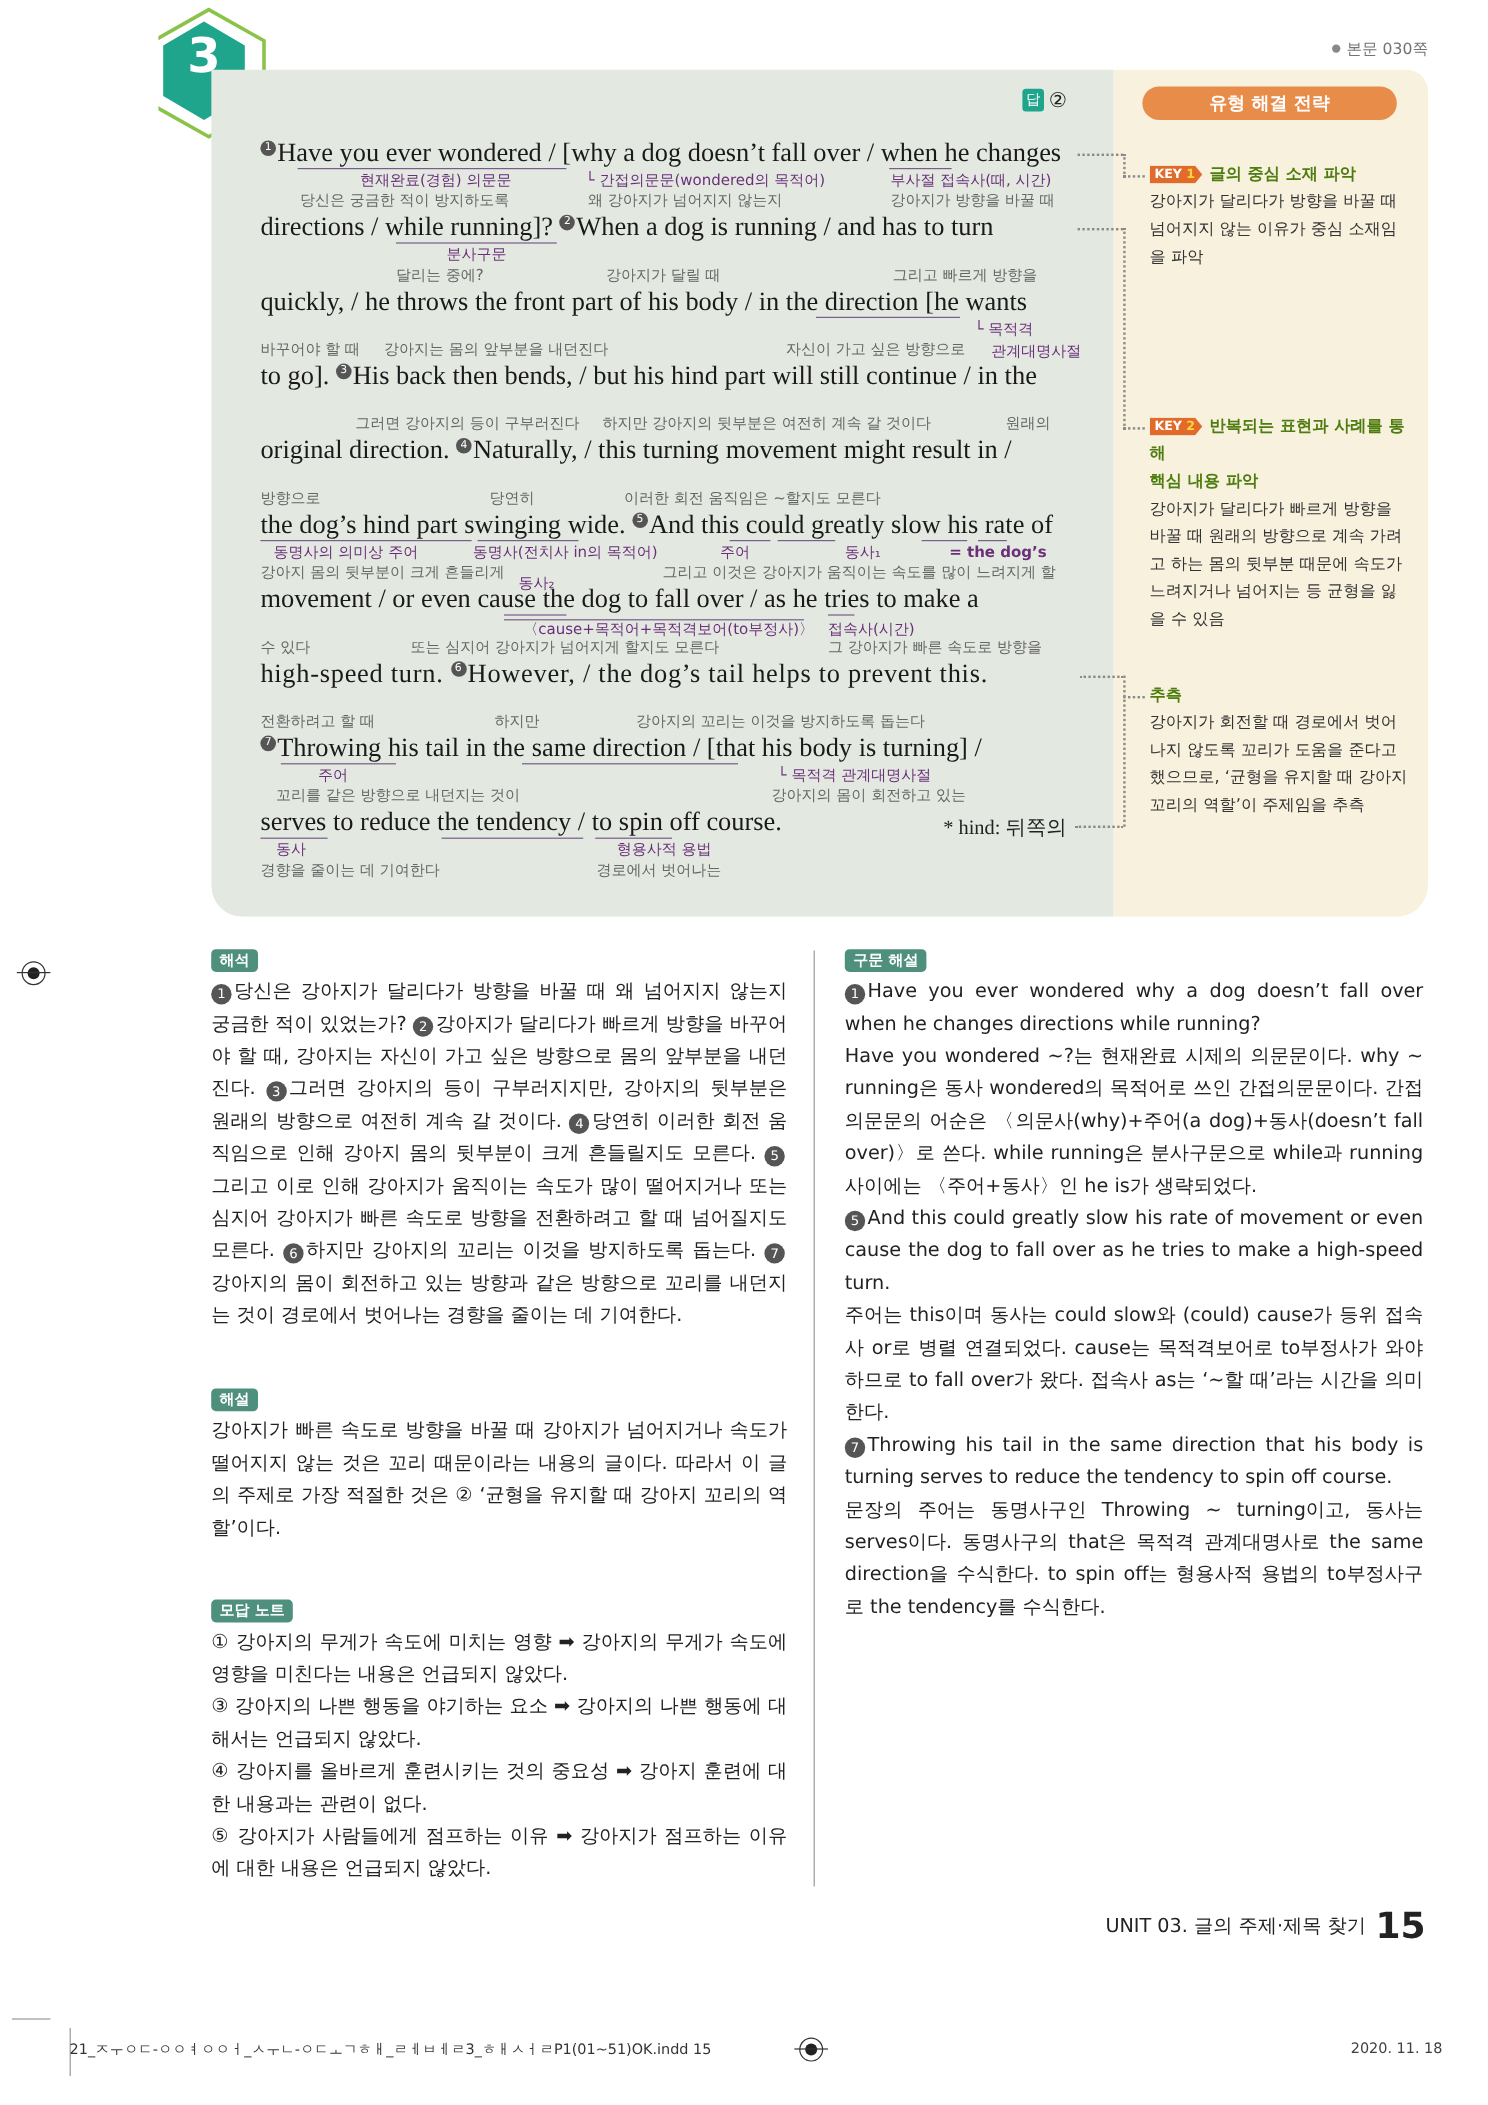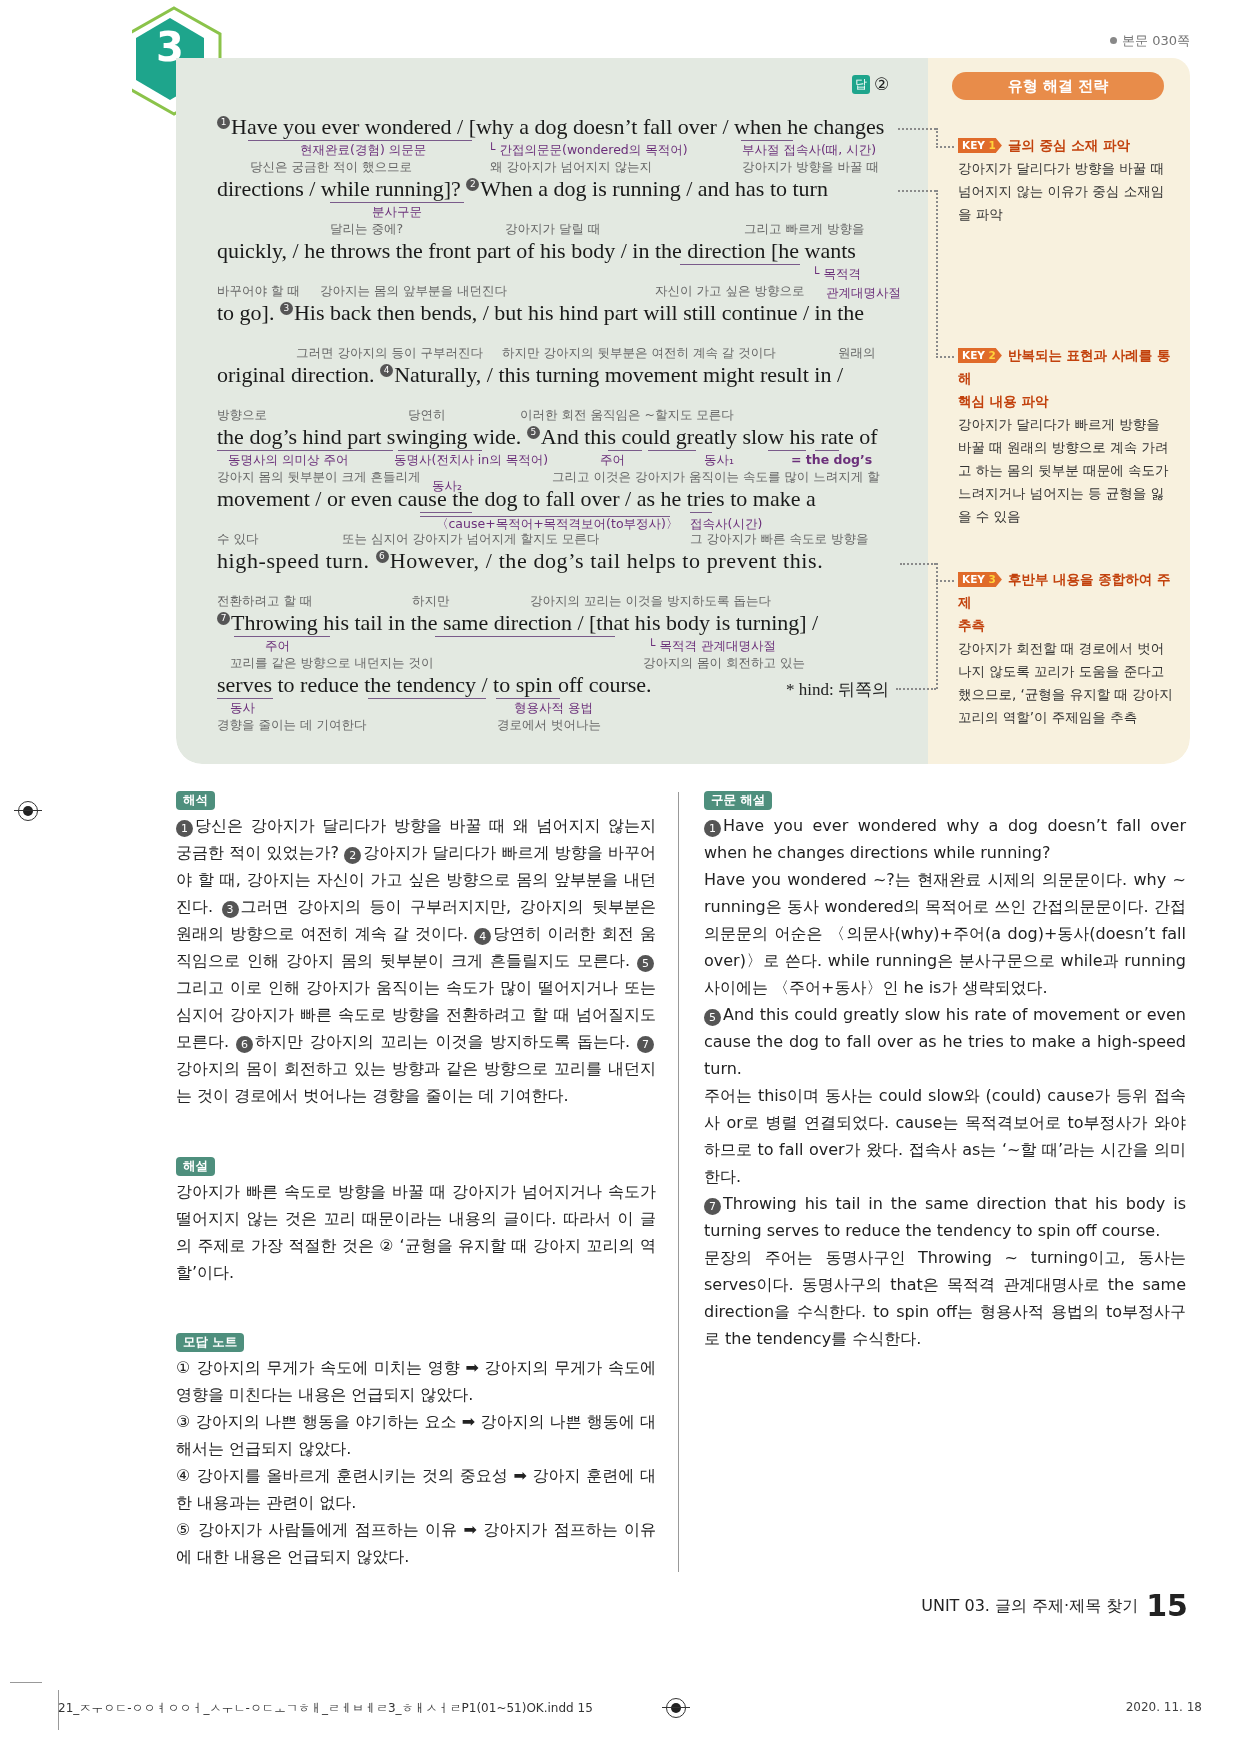--- a/index.html
+++ b/index.html
@@ -20,21 +20,21 @@
   .strategy{left:952px;top:72px;width:212px;height:28px;background:#e88c4a;border-radius:14px;color:#fff;font-size:15px;font-weight:bold;text-align:center;line-height:28px;}
   
   .line{position:absolute;left:217px;font-family:"Liberation Serif","DejaVu Serif",serif;font-size:22px;color:#1a1a1a;white-space:nowrap;}
   .sn{display:inline-block;width:13px;height:13px;border-radius:50%;background:#555;color:#fff;font-size:9px;font-family:"DejaVu Sans",sans-serif;text-align:center;line-height:13px;vertical-align:9px;margin-right:1px;}
   .gl{position:absolute;font-size:12.5px;color:#6b2f7a;white-space:nowrap;}
   .kr{position:absolute;font-size:12.5px;color:#666;white-space:nowrap;}
   .dots{position:absolute;border-top:2px dotted #8a8a8a;height:0;}
   .vdots{position:absolute;border-left:2px dotted #8a8a8a;width:0;}
   
   .key{position:absolute;left:958px;width:215px;font-size:13.5px;line-height:23px;color:#333;}
-  .key .kh{color:#c2410c;font-weight:bold;font-size:13.5px;}
+  .key .kh{color:#4d7c0f;font-weight:bold;font-size:13.5px;}
   .key .kbadge{display:inline-block;background:#e06b2a;color:#fff;font-size:10.5px;font-weight:bold;padding:0 6px 0 4px;margin-right:6px;vertical-align:1px;line-height:15px;clip-path:polygon(0 0,86% 0,100% 50%,86% 100%,0 100%);}
   .key .kbadge b{color:#ffd33a;}
   
   .section-tag{position:absolute;background:#4e8f7d;color:#fff;font-size:12.5px;padding:1px 7px;border-radius:4px;font-weight:bold;}
   .col{position:absolute;font-size:16px;line-height:27px;color:#222;text-align:justify;}
   .col b{font-weight:normal;}
   .cn{display:inline-block;width:17px;height:17px;border-radius:50%;background:#555;color:#fff;font-size:11px;text-align:center;line-height:17px;vertical-align:-1px;margin-right:2px;}
   .divider{left:678px;top:792px;width:0;height:780px;border-left:1px solid #999;}
   .footer-unit{right:52px;top:1588px;font-size:16px;color:#222;}
   .footer-unit .pn{font-size:30px;font-weight:bold;margin-left:8px;vertical-align:-5px;}
@@ -108,21 +108,21 @@
 <div class="gl" style="left:704px;top:452px;">동사₁</div>
 <div class="gl" style="left:791px;top:452px;font-weight:bold;">= the dog’s</div>
 <div class="gl" style="left:432px;top:478px;">동사₂</div>
 <div class="gl" style="left:436px;top:516px;">〈cause+목적어+목적격보어(to부정사)〉</div>
 <div class="gl" style="left:690px;top:516px;">접속사(시간)</div>
 <div class="gl" style="left:265px;top:638px;">주어</div>
 <div class="gl" style="left:648px;top:638px;">└ <span>목적격 관계대명사절</span></div>
 <div class="gl" style="left:230px;top:700px;">동사</div>
 <div class="gl" style="left:514px;top:700px;">형용사적 용법</div>
 
-<div class="kr" style="left:250px;top:159px;">당신은 궁금한 적이 했으므로</div>
+<div class="kr" style="left:250px;top:159px;">당신은 궁금한 적이 방지하도록</div>
 <div class="kr" style="left:490px;top:159px;">왜 강아지가 넘어지지 않는지</div>
 <div class="kr" style="left:742px;top:159px;">강아지가 방향을 바꿀 때</div>
 <div class="kr" style="left:330px;top:221px;">달리는 중에?</div>
 <div class="kr" style="left:505px;top:221px;">강아지가 달릴 때</div>
 <div class="kr" style="left:744px;top:221px;">그리고 빠르게 방향을</div>
 <div class="kr" style="left:217px;top:283px;">바꾸어야 할 때</div>
 <div class="kr" style="left:320px;top:283px;">강아지는 몸의 앞부분을 내던진다</div>
 <div class="kr" style="left:655px;top:283px;">자신이 가고 싶은 방향으로</div>
 <div class="kr" style="left:296px;top:345px;">그러면 강아지의 등이 구부러진다</div>
 <div class="kr" style="left:502px;top:345px;">하지만 강아지의 뒷부분은 여전히 계속 갈 것이다</div>
@@ -157,21 +157,20 @@
 <div class="key" style="top:134px;">
   <div><span class="kbadge"><span>KEY</span> <b>1</b></span><span class="kh">글의 중심 소재 파악</span></div>
   <div>강아지가 달리다가 방향을 바꿀 때 넘어지지 않는 이유가 중심 소재임을 파악</div>
 </div>
 <div class="key" style="top:344px;">
   <div><span class="kbadge"><span>KEY</span> <b>2</b></span><span class="kh">반복되는 표현과 사례를 통해</span></div>
   <div class="kh">핵심 내용 파악</div>
   <div>강아지가 달리다가 빠르게 방향을 바꿀 때 원래의 방향으로 계속 가려고 하는 몸의 뒷부분 때문에 속도가 느려지거나 넘어지는 등 균형을 잃을 수 있음</div>
 </div>
 <div class="key" style="top:568px;">
-  <div><span class="kbadge"><span>KEY</span> <b>3</b></span><span class="kh">후반부 내용을 종합하여 주제</span></div>
   <div class="kh">추측</div>
   <div>강아지가 회전할 때 경로에서 벗어나지 않도록 꼬리가 도움을 준다고 했으므로, ‘균형을 유지할 때 강아지 꼬리의 역할’이 주제임을 추측</div>
 </div>
 
 <div class="reg-mark" style="left:18px;top:801px;"></div>
 
 <div class="section-tag" style="left:176px;top:791px;">해석</div>
 <div class="col" style="left:176px;top:812px;width:480px;">
   <span class="cn">1</span><span>당신은 강아지가 달리다가 방향을 바꿀 때 왜 넘어지지 않는지 궁금한 적이 있었는가?</span>
   <span class="cn">2</span><span>강아지가 달리다가 빠르게 방향을 바꾸어야 할 때, 강아지는 자신이 가고 싶은 방향으로 몸의 앞부분을 내던진다.</span>

